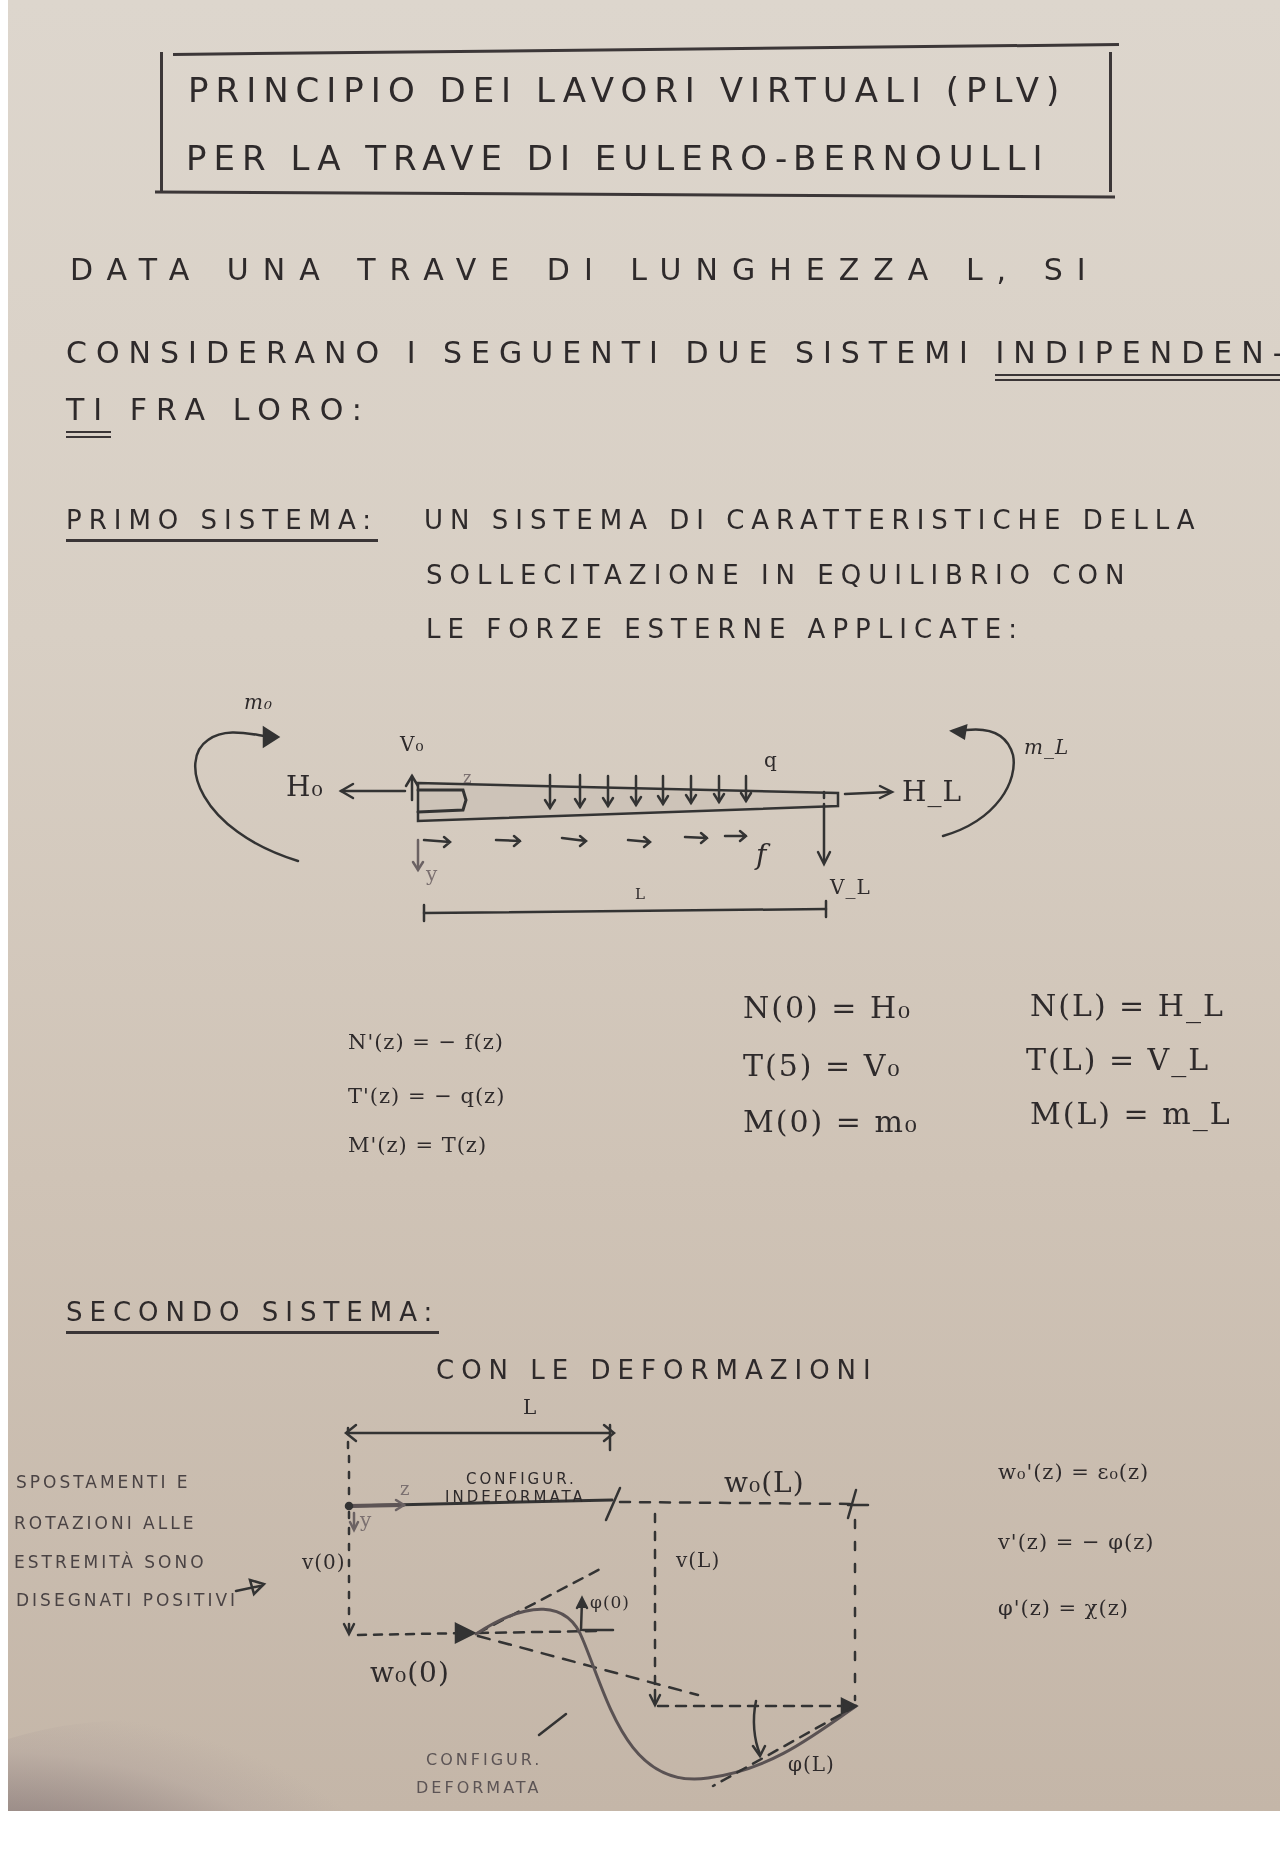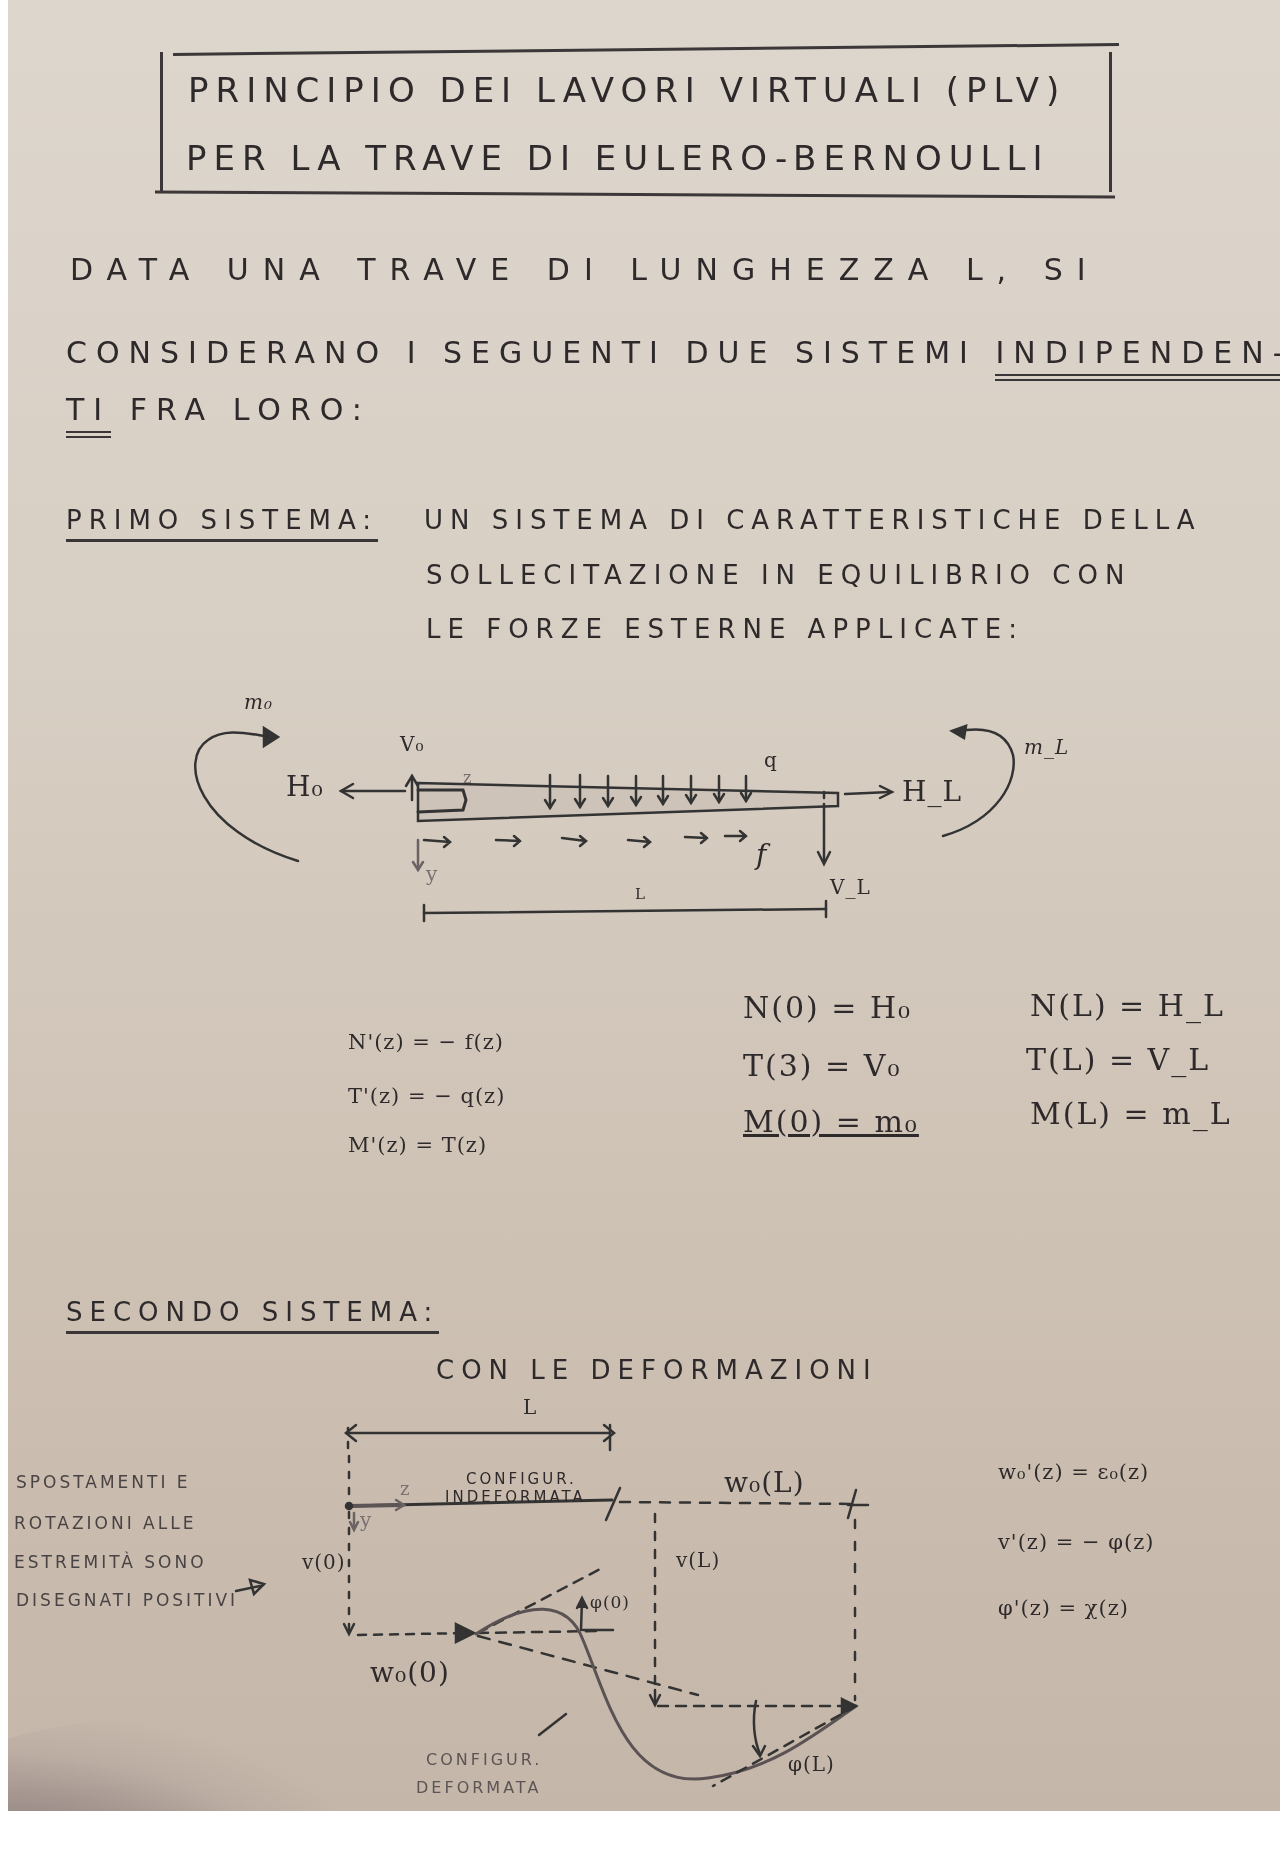--- a/index.html
+++ b/index.html
@@ -137,22 +137,22 @@
   <div class="hw t-lab-s" style="left:822px; top:875px;">V_L</div>
   <div class="hw t-lab-s" style="left:1016px; top:735px; font-style:italic;">m_L</div>
 
   <div>
     <div class="hw t-eqs" style="left:340px; top:1030px;">N'(z) = − f(z)</div>
     <div class="hw t-eqs" style="left:340px; top:1084px;">T'(z) = − q(z)</div>
     <div class="hw t-eqs" style="left:340px; top:1133px;">M'(z) = T(z)</div>
   </div>
   <div>
     <div class="hw t-eq" style="left:735px; top:990px;">N(0) = H₀</div>
-    <div class="hw t-eq" style="left:735px; top:1048px;">T(3) = V₀</div>
-    <div class="hw t-eq" style="left:735px; top:1104px;text-decoration:underline;">M(0) = m₀</div>
+    <div class="hw t-eq" style="left:735px; top:1048px;">T(5) = V₀</div>
+    <div class="hw t-eq" style="left:735px; top:1104px;">M(0) = m₀</div>
   </div>
   <div>
     <div class="hw t-eq" style="left:1022px; top:988px;">N(L) = H_L</div>
     <div class="hw t-eq" style="left:1018px; top:1042px;">T(L) = V_L</div>
     <div class="hw t-eq" style="left:1022px; top:1096px;">M(L) = m_L</div>
   </div>
 
   <div class="hw t-mid ul" style="left:58px; top:1297px;">SECONDO SISTEMA:</div>
   <div class="hw t-mid" style="left:428px; top:1355px;">CON LE DEFORMAZIONI</div>
 

